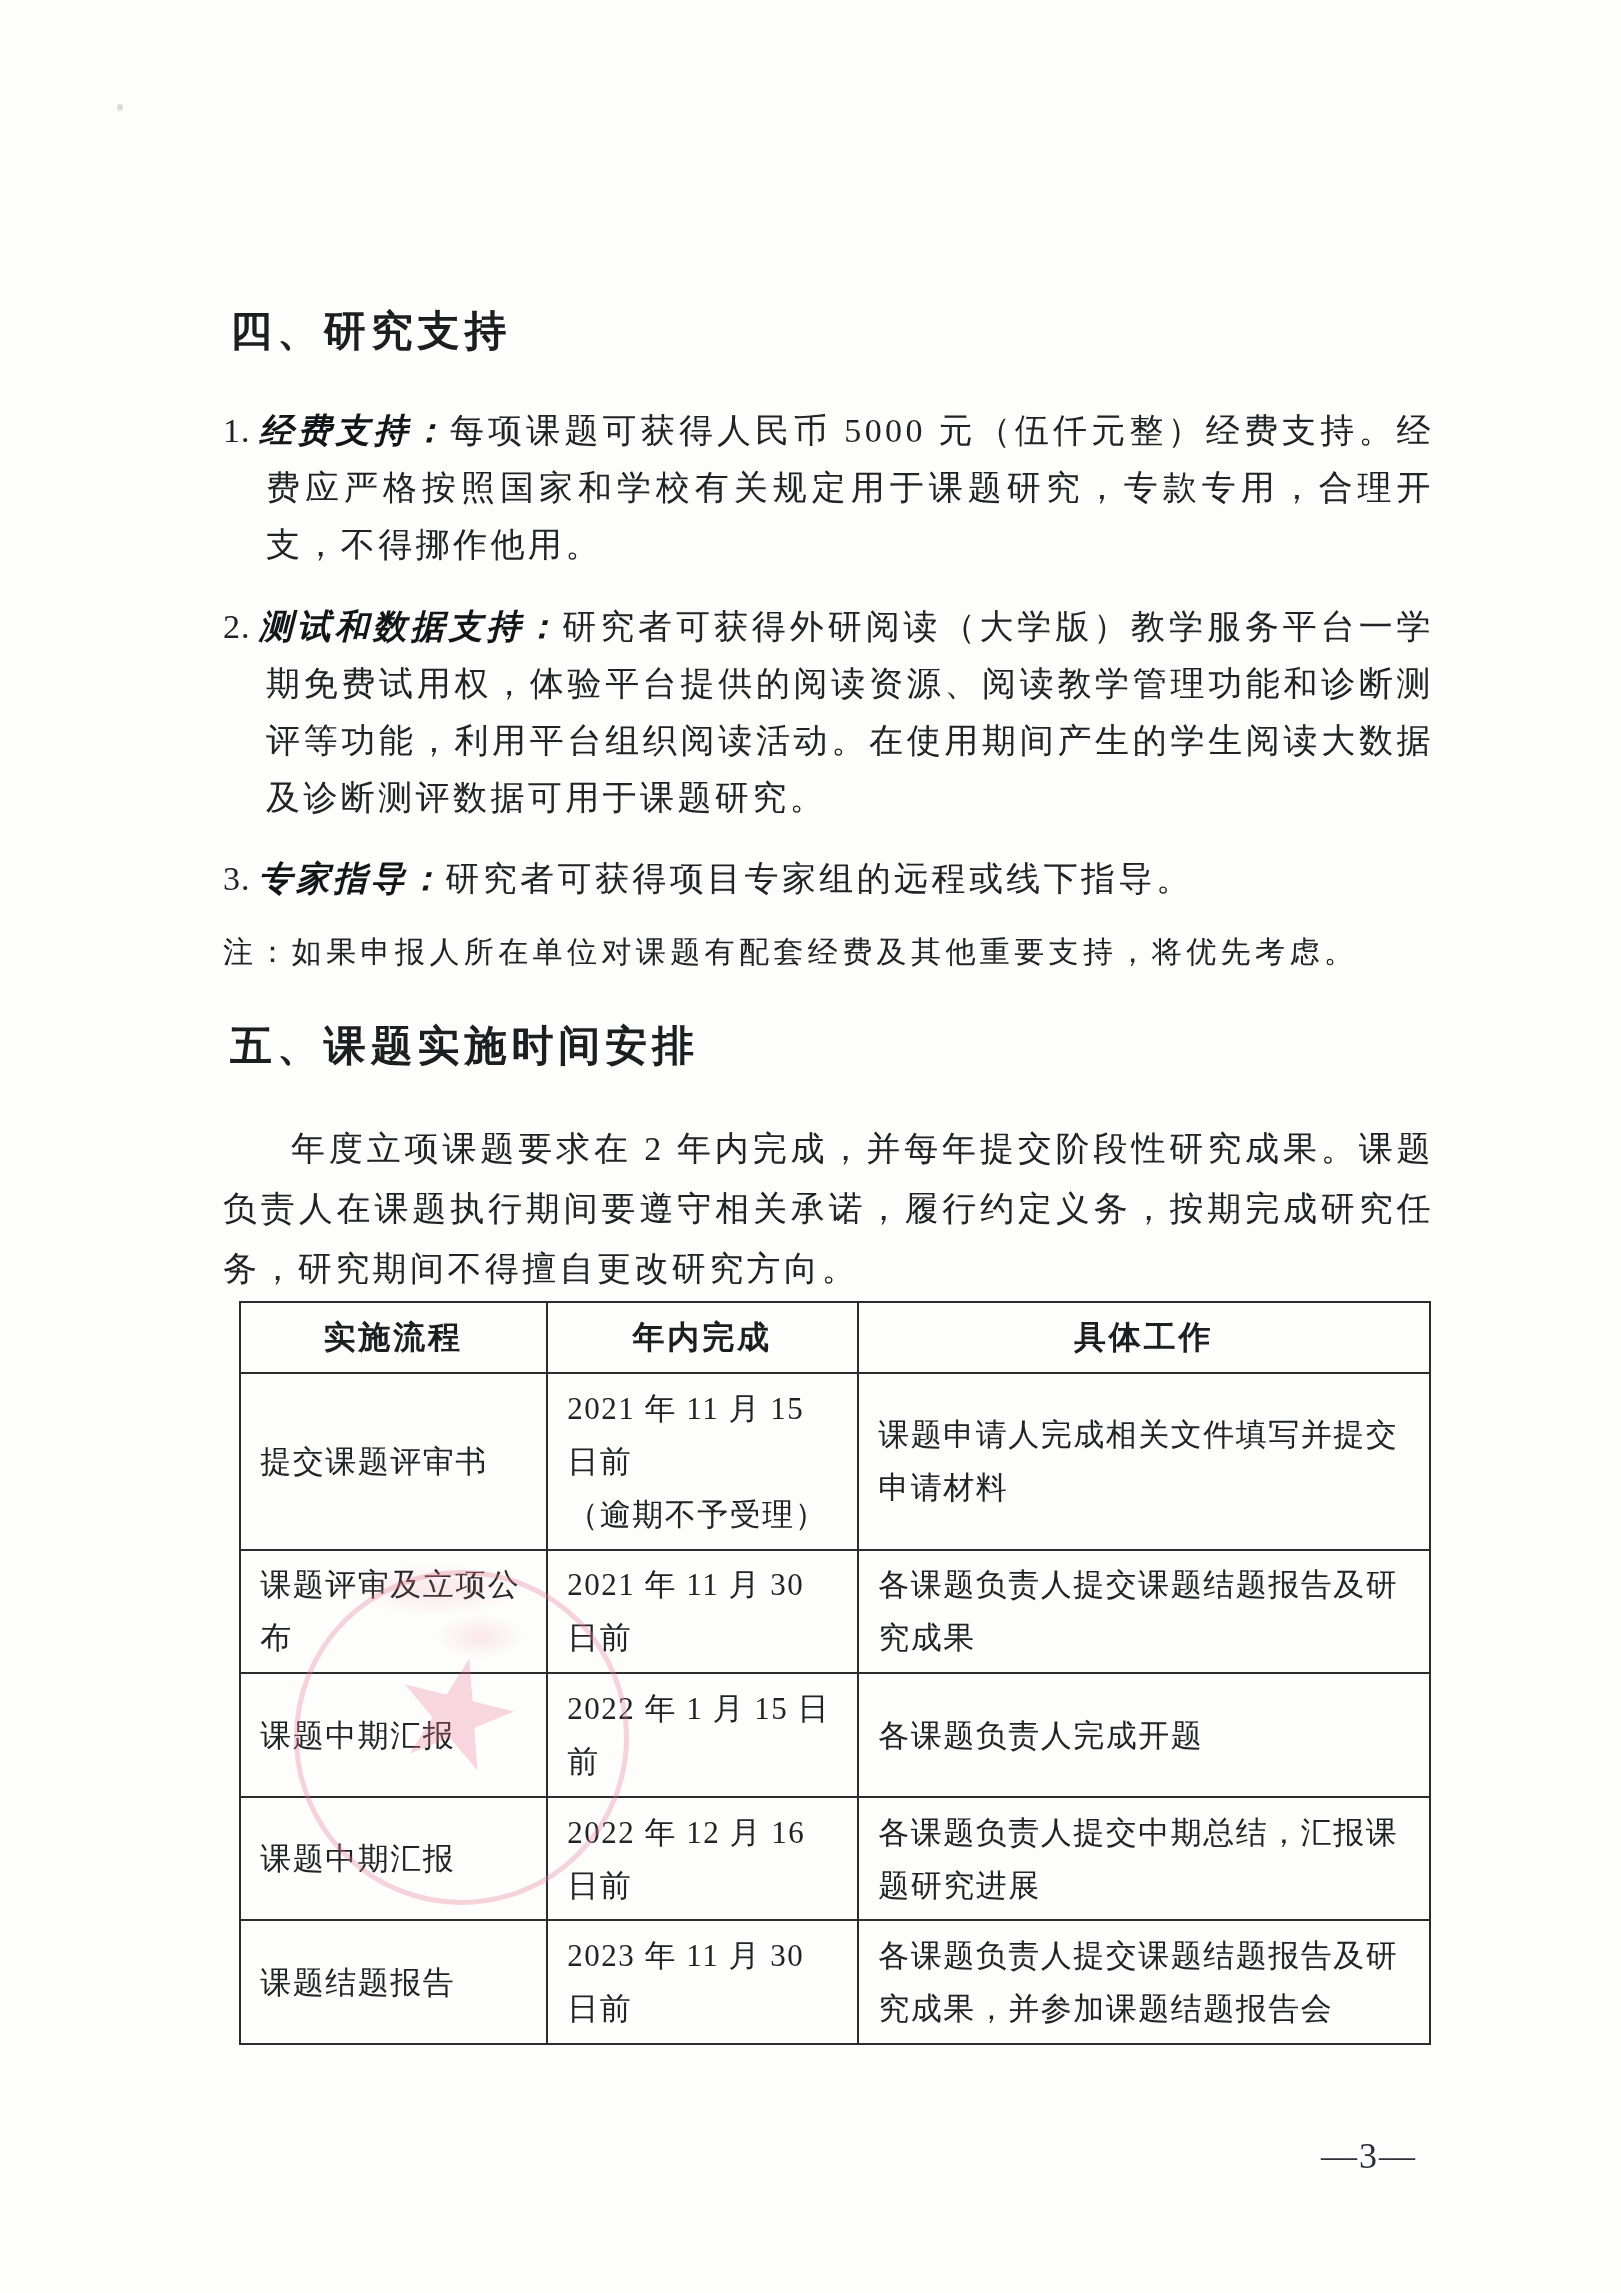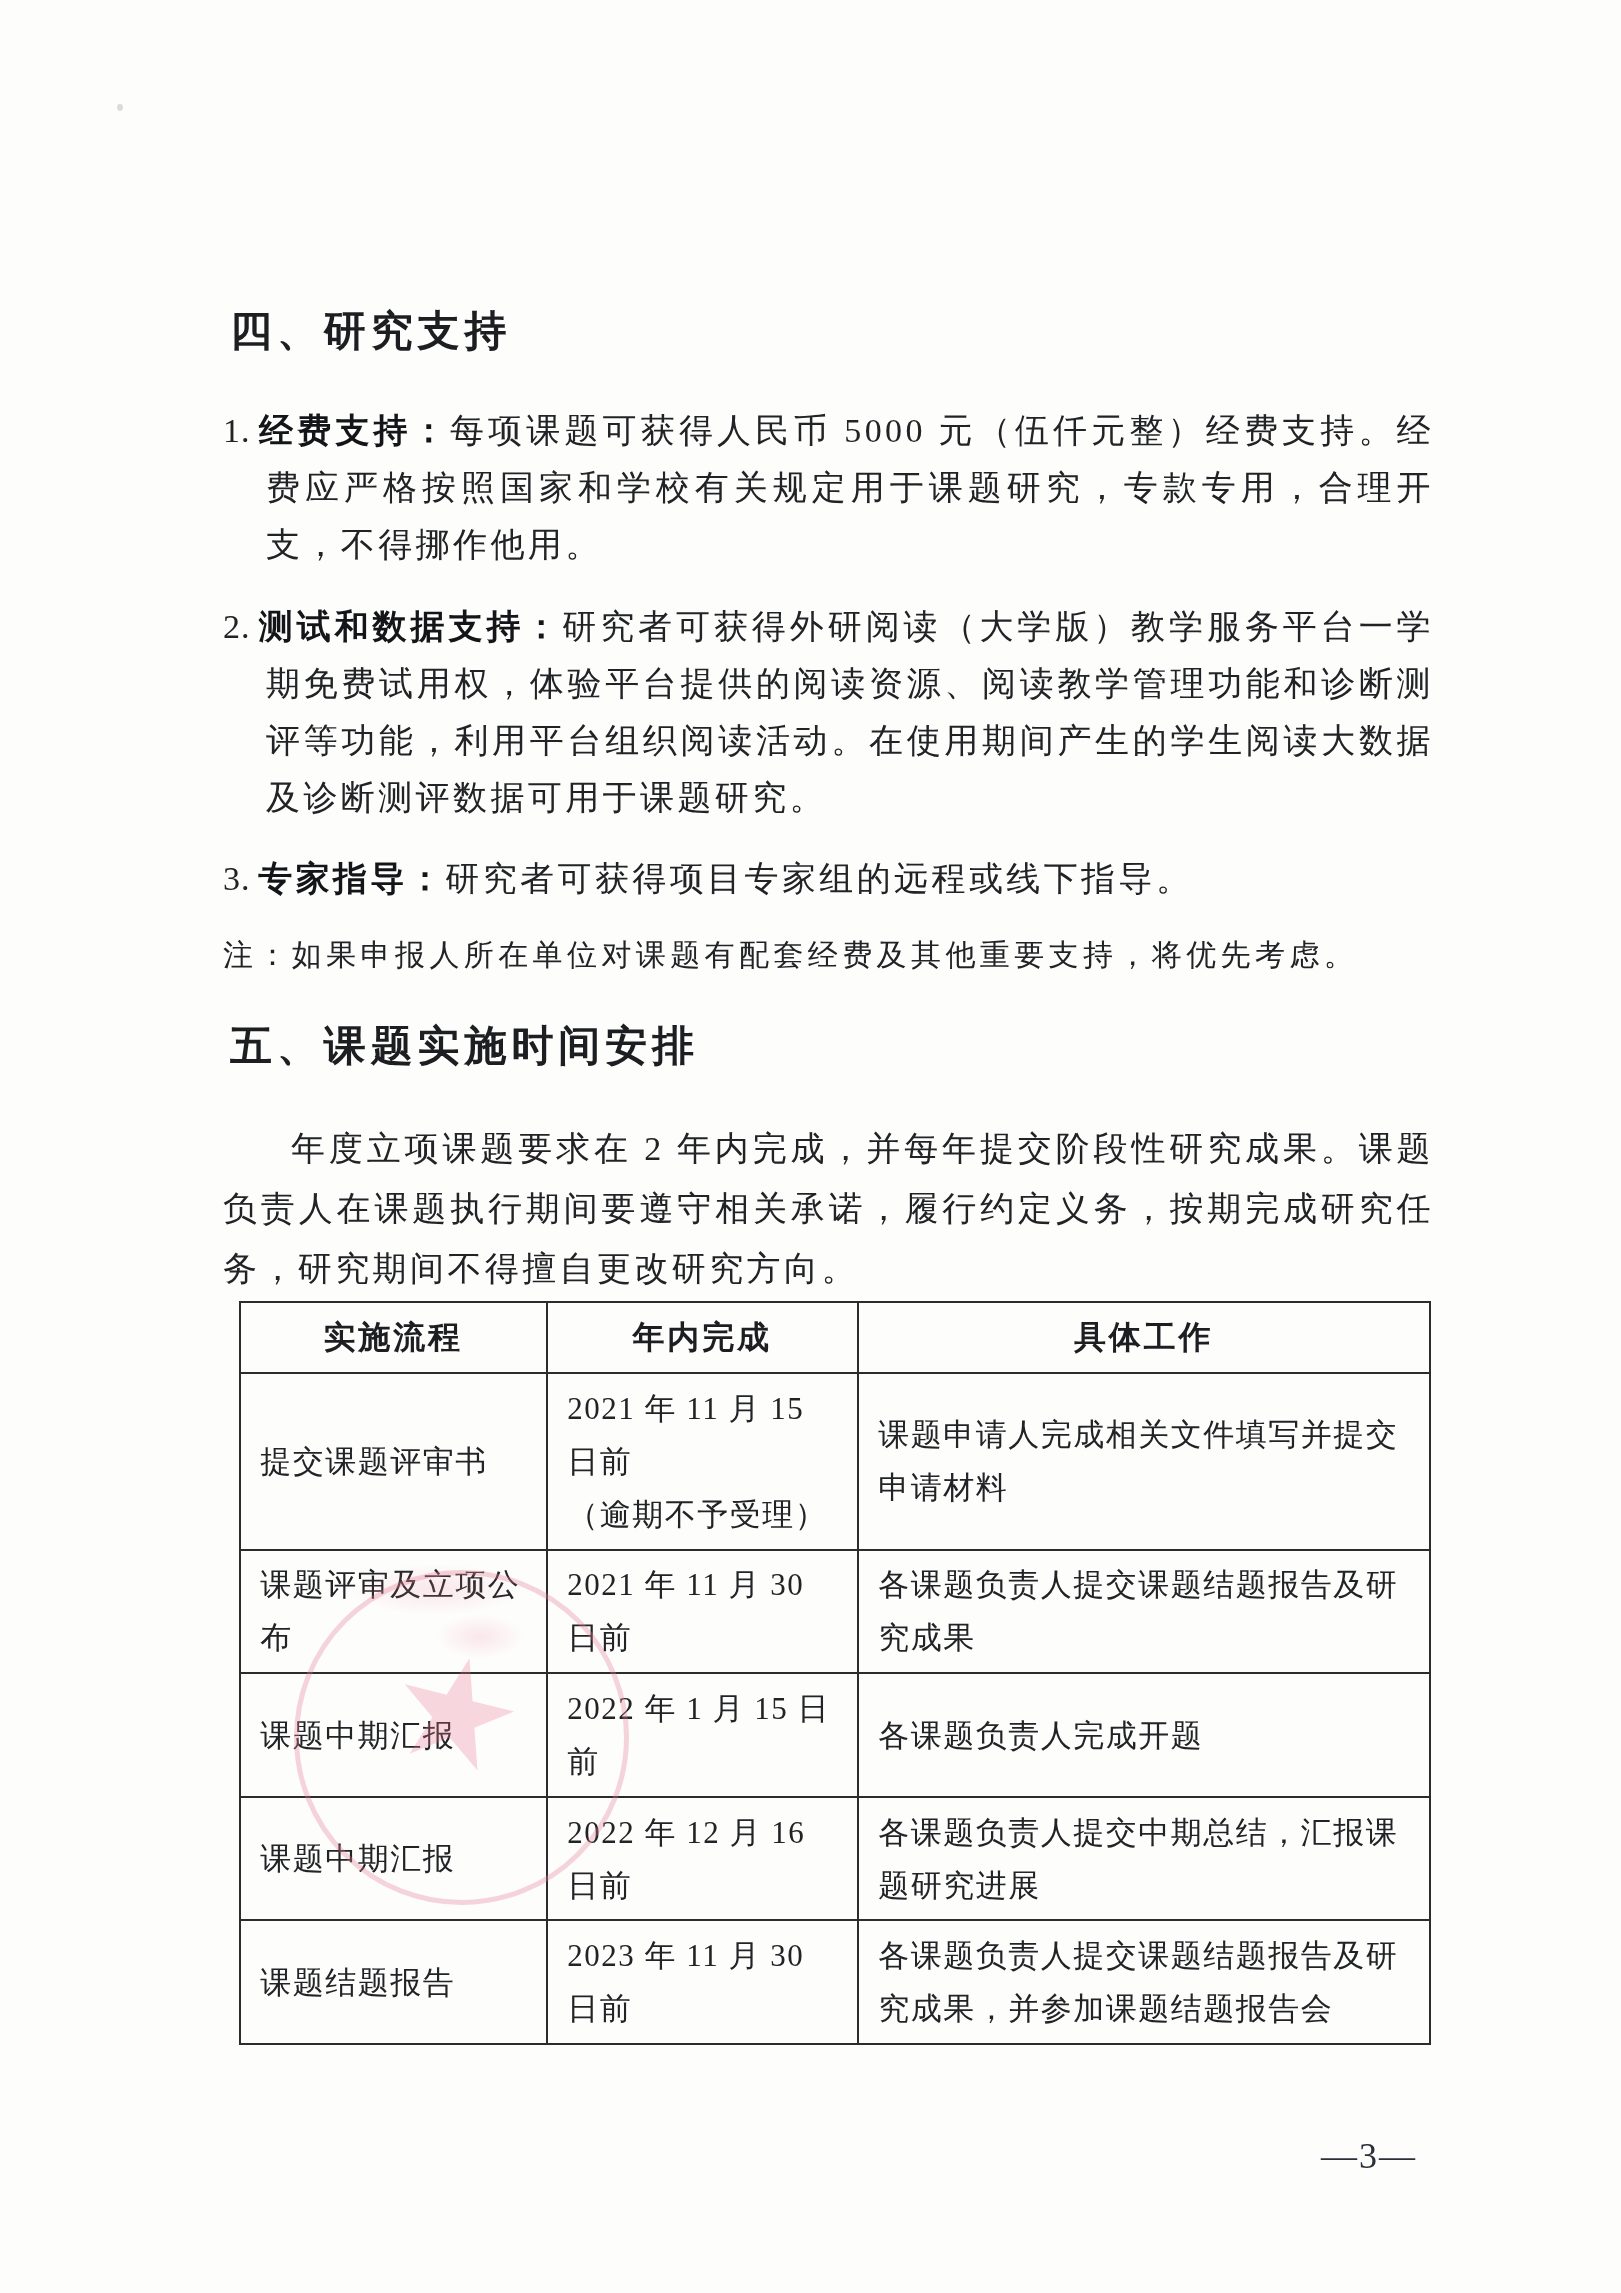--- a/index.html
+++ b/index.html
@@ -34,26 +34,28 @@
     text-align: justify;
     padding-left: 43px;
     text-indent: -43px;
     margin: 0 0 24.5px 0;
   }
   .list-item .num { letter-spacing: 1px; padding-right: 7.8px; }
   .list-item .lbl {
     font-family: "Liberation Sans", "DejaVu Sans", sans-serif;
     font-weight: 700;
     color: #141519;
+    font-style: italic;
   }
   .doc-note {
     font-size: 30px;
     letter-spacing: 4.4px;
     line-height: 45px;
     margin-top: 21.6px;
+    font-family: Liberation Mono, monospace;
   }
   .para {
     font-size: 34px;
     line-height: 60px;
     letter-spacing: 3.4px;
     text-align: justify;
     text-indent: 2em;
     margin: 49px 0 0 0;
   }
   table.schedule {

